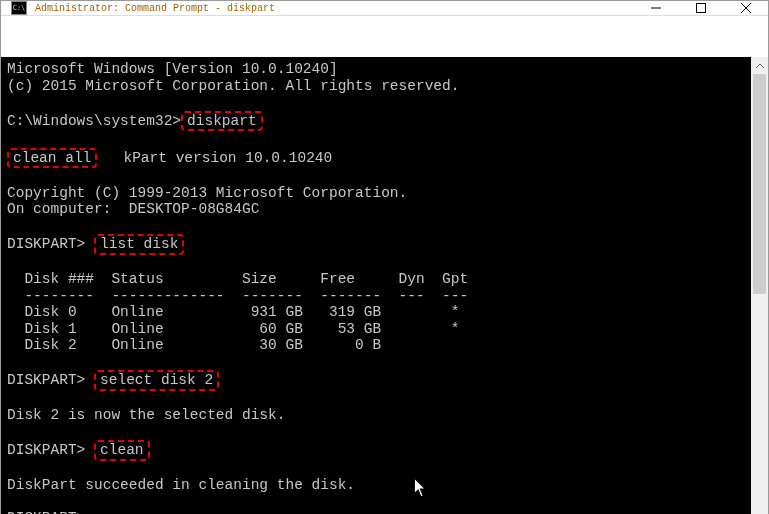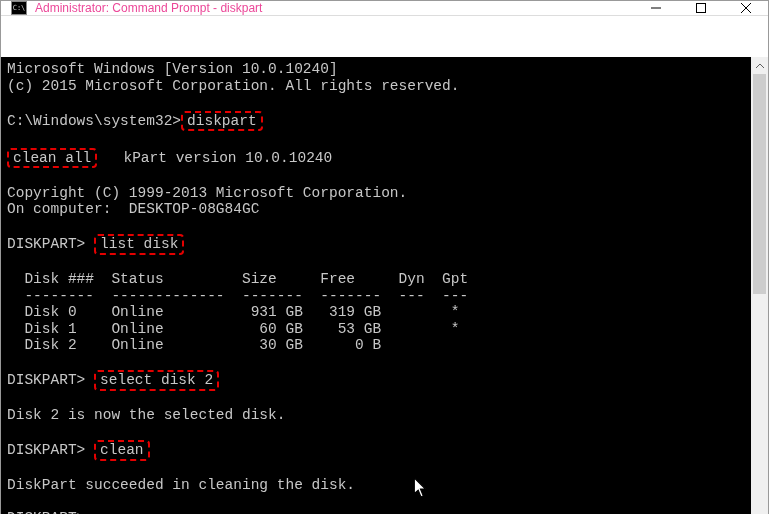--- a/index.html
+++ b/index.html
@@ -32,23 +32,23 @@
     margin: 0 8px 0 10px;
     background: #000;
     border: 1px solid #888;
     color: #ccc;
     font-size: 7px;
     line-height: 12px;
     text-align: center;
     font-family: Consolas, monospace;
   }
   .title-text {
-    font-family: Liberation Sans, sans-serif;
-    font-size: 12px;
-    color: #ec4899;
+    font-family: Liberation Mono, monospace;
+    font-size: 10px;
+    color: #a16207;
     flex: 1;
   }
   .win-controls {
     display: flex;
     height: 100%;
   }
   .win-btn {
     width: 45px;
     height: 100%;
     display: flex;

